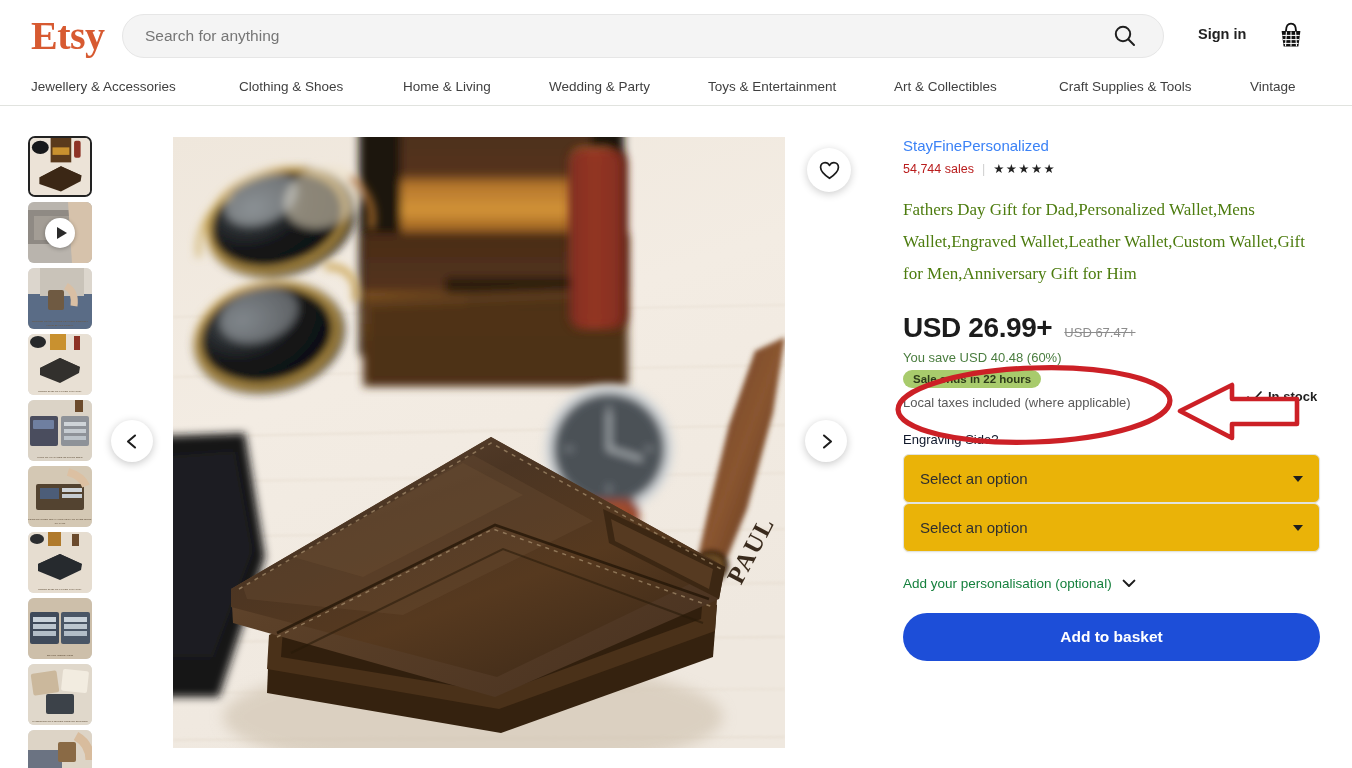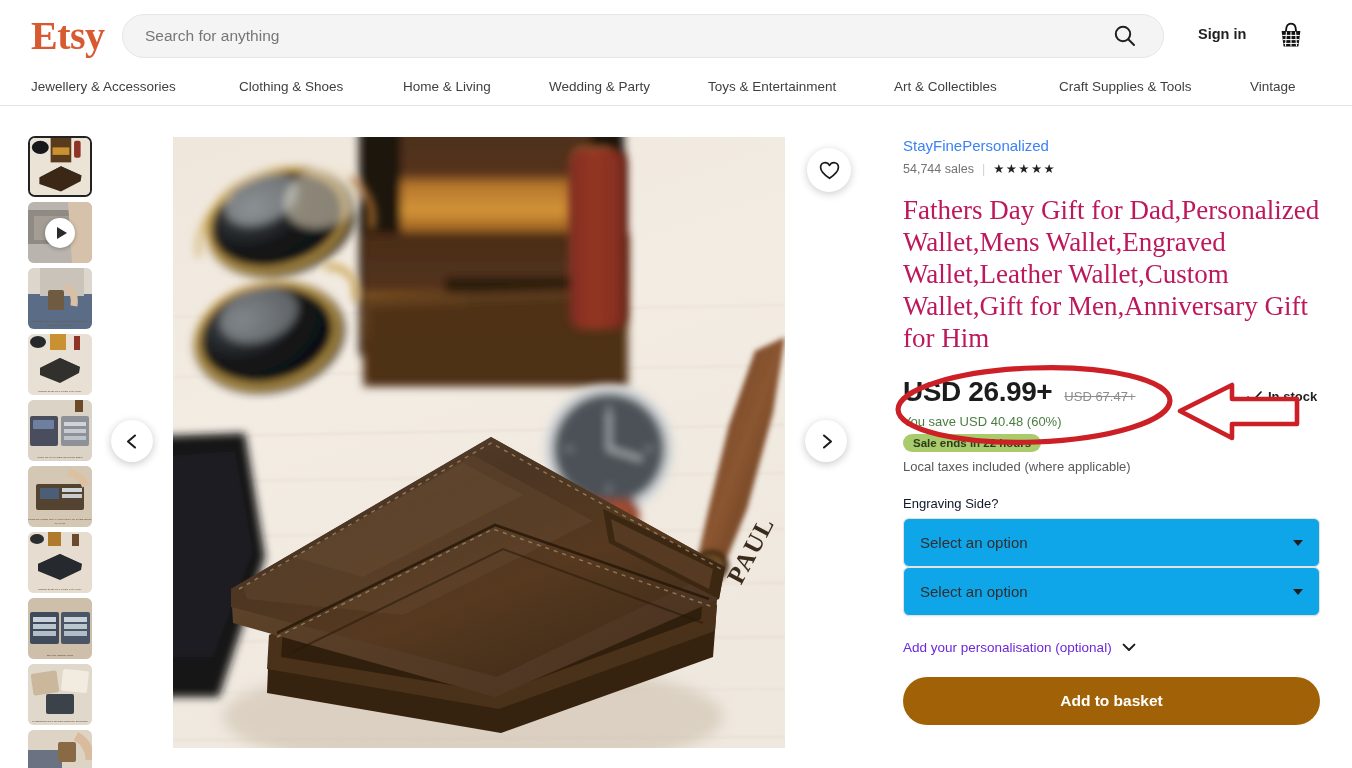--- a/index.html
+++ b/index.html
@@ -196,29 +196,29 @@
     line-height: 18px;
     cursor: pointer;
   }
   #shop-meta {
     display: flex; align-items: center;
     font-size: 12.5px;
     color: #595959;
     gap: 8px;
     margin-bottom: 18px;
   }
-  #sales-count { color: #737373; }
+  #sales-count { color: #b91c1c; }
   .divider-pipe { color: #d0d0d0; }
   #stars { color: #222; font-size: 12.5px; letter-spacing: 1.4px; }
 
   #product-title {
     font-family: "Liberation Serif", serif;
-    font-size: 27px;
+    font-size: 17px;
     line-height: 32px;
-    color: #be185d;
+    color: #4d7c0f;
     font-weight: 400;
     margin: 0 0 22px 0;
     max-width: 420px;
   }
 
   #price-block { position: relative; margin-bottom: 6px; }
   #price-row { display: flex; align-items: baseline; gap: 12px; }
   #price-current {
     font-size: 28px;
     font-weight: 700;
@@ -264,21 +264,21 @@
   }
 
   .opt-label {
     font-size: 13px;
     color: #0f172a;
     margin: 22px 0 7px 0;
   }
   .select-box {
     position: relative;
     width: 417px; height: 49px;
-    background: #0ea5e9;
+    background: #eab308;
     border: 1px solid #e1e3df;
     border-radius: 6px;
     box-shadow: 0 1px 2px rgba(0,0,0,.05);
     display: flex; align-items: center;
     padding: 0 16px;
     font-size: 15px;
     color: #2f2f2f;
     cursor: pointer;
   }
   .caret {
@@ -288,28 +288,28 @@
     border-left: 5.5px solid transparent;
     border-right: 5.5px solid transparent;
     border-top: 6.5px solid #1f1f1f;
   }
 
   #personalisation {
     margin-top: 24px;
     display: flex; align-items: center;
     gap: 10px;
     font-size: 13.5px;
-    color: #6d28d9;
+    color: #15803d;
     cursor: pointer;
   }
 
   #add-basket {
     margin-top: 22px;
     width: 417px; height: 48px;
-    background: #a16207;
+    background: #1d4ed8;
     color: #fff;
     border: 0;
     border-radius: 24px;
     font-family: "Liberation Sans", sans-serif;
     font-size: 15.5px;
     font-weight: 700;
     cursor: pointer;
   }
 
   

